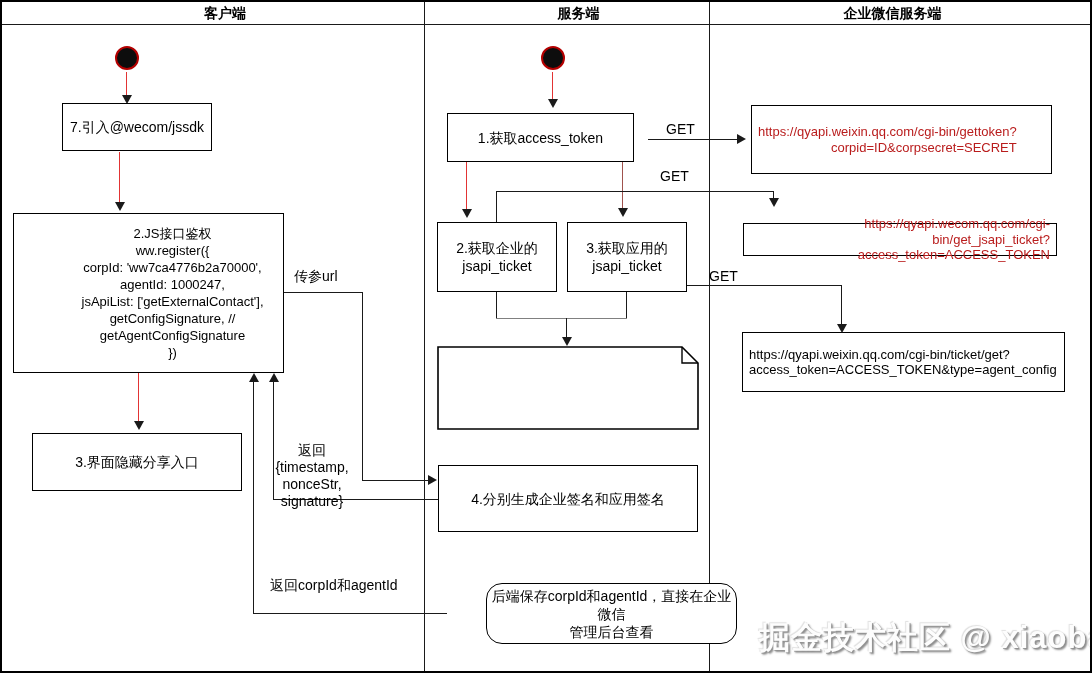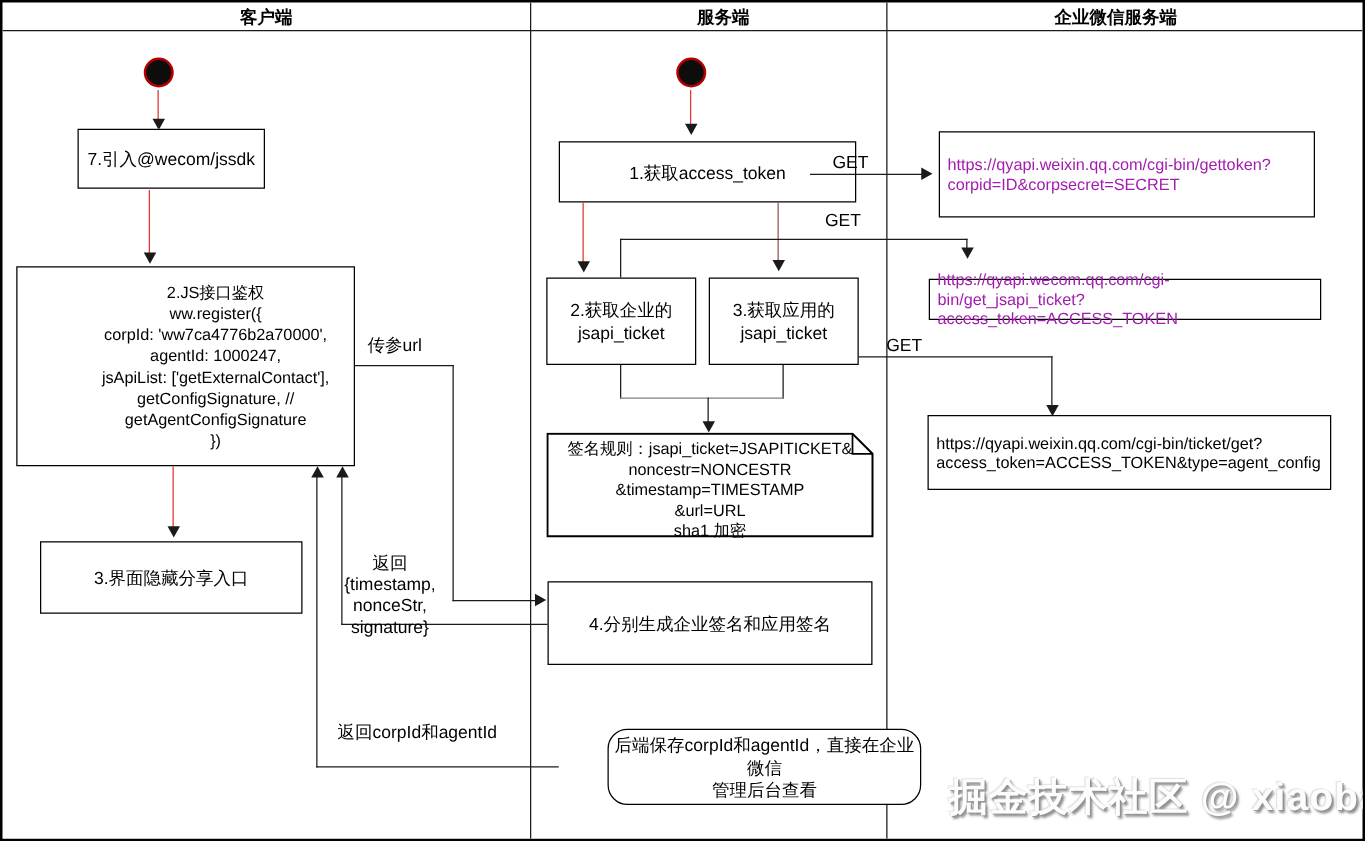--- a/index.html
+++ b/index.html
@@ -26,21 +26,21 @@
   .ah.r{border-top:5px solid transparent;border-bottom:5px solid transparent;border-left:9px solid;}
   
   .node{
     position:absolute;border:1.5px solid #000;background:#fff;
     display:flex;align-items:center;justify-content:center;
     text-align:center;font-size:14px;line-height:18px;
     white-space:pre-line;box-sizing:border-box;
   }
   .small{font-size:13px;line-height:17px;}
   .url{justify-content:flex-start;text-align:left;padding:2px 6px;font-size:13px;line-height:15.5px;}
-  .orange{color:#a21caf;}
+  .orange{color:#b91c1c;text-align:right;}
   .rounded{border-radius:16px;margin-left:39px;}
   .lane-title{
     position:absolute;top:3px;height:18px;
     display:flex;align-items:center;justify-content:center;
     font-size:14px;font-weight:bold;
   }
   .edge-label{position:absolute;font-size:14px;line-height:17px;white-space:pre-line;}
   .center{text-align:center;}
   .start-circle{
     position:absolute;width:20px;height:20px;border-radius:50%;
@@ -60,21 +60,21 @@
 </style>
 </head>
 <body>
 
 <div class="canvas">
 
   <div class="vl" style="left:422px;top:0;height:669px;"></div>
   <div class="vl" style="left:707px;top:0;height:669px;"></div>
   <div class="hl" style="left:0;top:22px;width:1088px;"></div>
 
-  <div class="lane-title" style="left:0;width:422px;">客户端</div>
+  <div class="lane-title" style="left:12px;width:422px;">客户端</div>
   <div class="lane-title" style="left:422px;width:285px;padding-left:12px;">服务端</div>
   <div class="lane-title" style="left:707px;width:367px;">企业微信服务端</div>
 
   <div class="start-circle" style="left:113px;top:44px;"></div>
   <div class="vl red" style="left:124px;top:70px;height:24px;"></div>
   <div class="ah d red" style="left:120px;top:93px;"></div>
 
   <div class="node" style="left:60px;top:101px;width:150px;height:48px;">7.引入@wecom/jssdk</div>
 
   <div class="vl red" style="left:117px;top:150px;height:51px;"></div>
@@ -91,21 +91,21 @@
 
   <div class="vl red" style="left:136px;top:371px;height:49px;"></div>
   <div class="ah d red" style="left:132px;top:419px;"></div>
 
   <div class="node" style="left:30px;top:431px;width:210px;height:58px;">3.界面隐藏分享入口</div>
 
   <div class="start-circle" style="left:539px;top:44px;"></div>
   <div class="vl red" style="left:550px;top:70px;height:28px;"></div>
   <div class="ah d red" style="left:546px;top:97px;"></div>
 
-  <div class="node" style="left:445px;top:111px;width:238px;height:49px;">1.获取access_token</div>
+  <div class="node" style="left:445px;top:111px;width:187px;height:49px;">1.获取access_token</div>
 
   <div class="vl red" style="left:464px;top:160px;height:48px;"></div>
   <div class="ah d red" style="left:460px;top:207px;"></div>
   <div class="vl dred" style="left:620px;top:160px;height:47px;"></div>
   <div class="ah d dred" style="left:616px;top:206px;"></div>
 
   <div class="node" style="left:435px;top:220px;width:120px;height:70px;">2.获取企业的
 jsapi_ticket</div>
   <div class="node" style="left:565px;top:220px;width:120px;height:70px;">3.获取应用的
 jsapi_ticket</div>
@@ -113,25 +113,20 @@
   <div class="vl" style="left:494px;top:290px;height:27px;"></div>
   <div class="vl" style="left:624px;top:290px;height:27px;"></div>
   <div class="hl gray" style="left:494px;top:316px;width:131px;"></div>
   <div class="vl" style="left:564px;top:316px;height:21px;"></div>
   <div class="ah d" style="left:560px;top:335px;"></div>
 
   <svg class="note-svg" style="left:435px;top:344px;" width="263" height="85">
     <path d="M1,1 H245 L261,17 V83 H1 Z" fill="#ffffff" stroke="#000000" stroke-width="1.6"></path>
     <path d="M245,1 V17 H261" fill="none" stroke="#000000" stroke-width="1.4"></path>
   </svg>
-  <div class="note-text" style="left:438px;top:349px;width:256px;">签名规则：jsapi_ticket=JSAPITICKET&amp;
-noncestr=NONCESTR
-&amp;timestamp=TIMESTAMP
-&amp;url=URL
-sha1 加密</div>
 
   <div class="node" style="left:436px;top:463px;width:260px;height:67px;">4.分别生成企业签名和应用签名</div>
 
   <div class="node rounded" style="left:445px;top:581px;width:251px;height:61px;">后端保存corpId和agentId，直接在企业微信
 管理后台查看</div>
 
   <div class="node url orange" style="left:749px;top:103px;width:301px;height:69px;">https://qyapi.weixin.qq.com/cgi-bin/gettoken?
 corpid=ID&amp;corpsecret=SECRET</div>
   <div class="node url orange" style="left:741px;top:221px;width:314px;height:33px;">https://qyapi.wecom.qq.com/cgi-bin/get_jsapi_ticket?
 access_token=ACCESS_TOKEN</div>

